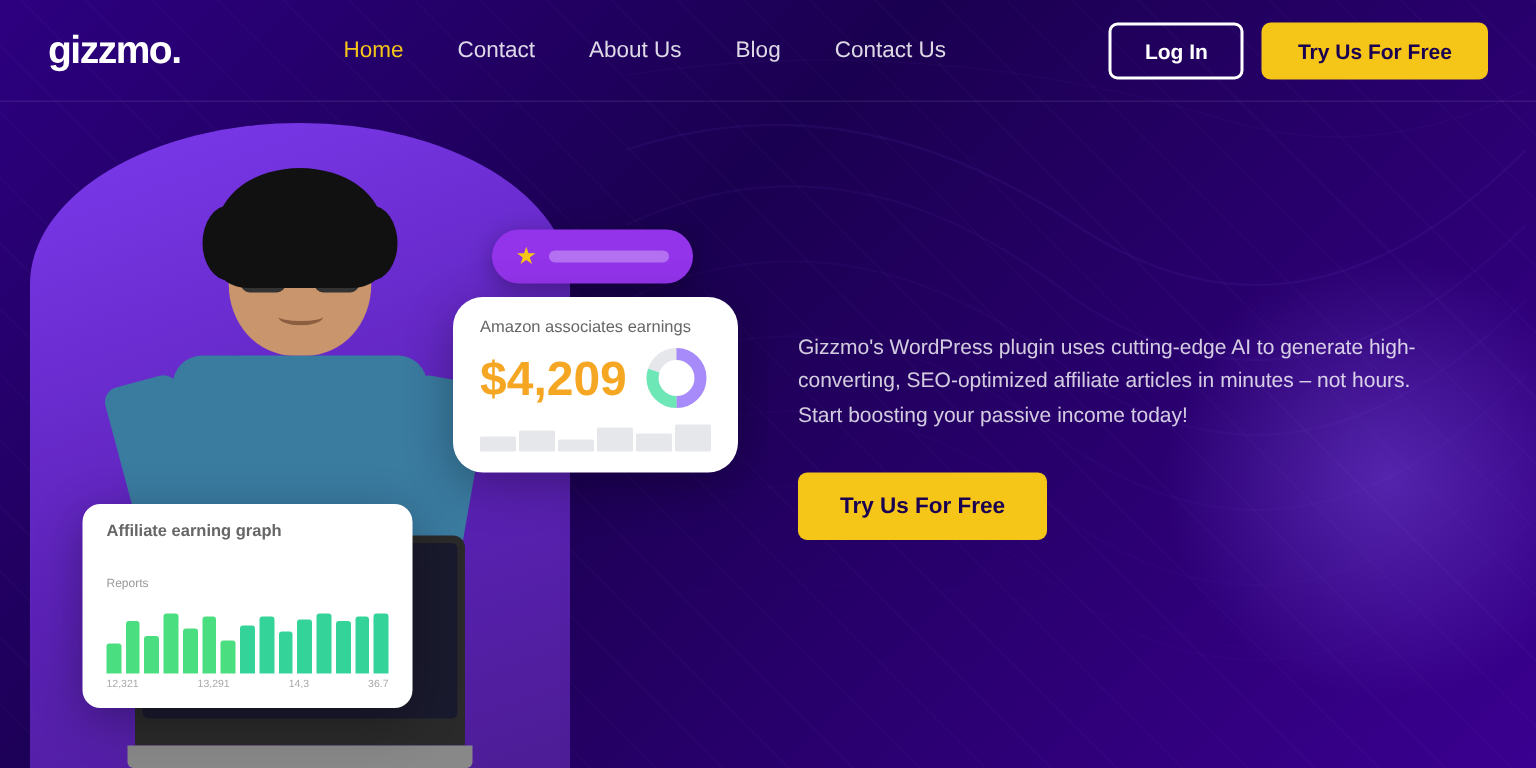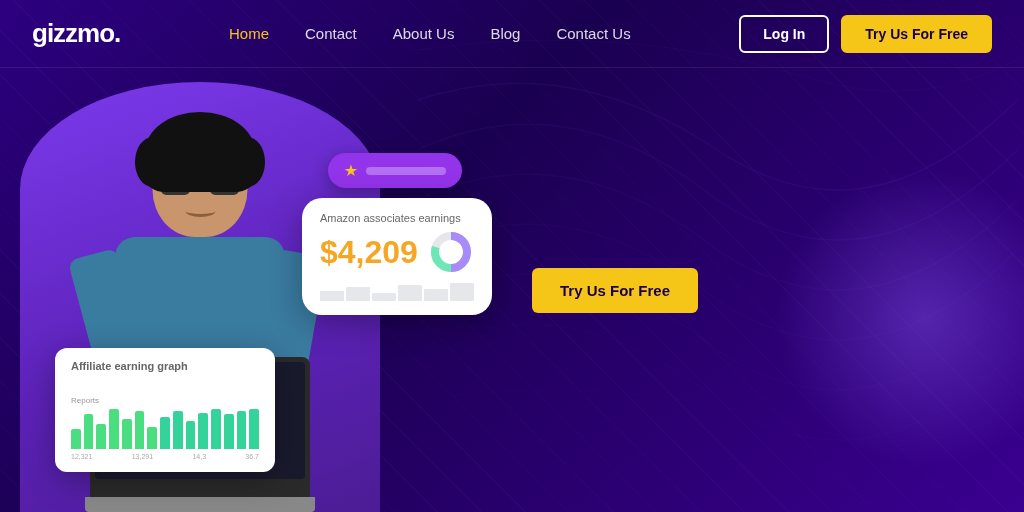--- a/index.html
+++ b/index.html
@@ -355,21 +355,21 @@
         <div style="flex:1;background:#e5e7eb;height:40%;border-radius:1px;"></div>
         <div style="flex:1;background:#e5e7eb;height:80%;border-radius:1px;"></div>
         <div style="flex:1;background:#e5e7eb;height:60%;border-radius:1px;"></div>
         <div style="flex:1;background:#e5e7eb;height:90%;border-radius:1px;"></div>
       </div>
     </div>
 
     <div class="card-graph" style="position:absolute;bottom:40px;left:55px;z-index:30;">
       <div class="card-graph-title">Affiliate earning graph</div>
 
-      <div style="display:flex;gap:4px;font-size:8px;color:#999;margin-bottom:4px;align-items:center;">
+      <div style="display:flex;gap:4px;font-size:8px;color:#999;margin-bottom:16px;align-items:center;">
         <span>Reports</span>
       </div>
       <div class="graph-bars" id="graph-bars-container">
       <div style="flex: 1 1 0%; height: 20px; background: rgb(74, 222, 128); border-radius: 2px 2px 0px 0px;"></div>
           <div style="flex: 1 1 0%; height: 35px; background: rgb(74, 222, 128); border-radius: 2px 2px 0px 0px;"></div>
           <div style="flex: 1 1 0%; height: 25px; background: rgb(74, 222, 128); border-radius: 2px 2px 0px 0px;"></div>
           <div style="flex: 1 1 0%; height: 40px; background: rgb(74, 222, 128); border-radius: 2px 2px 0px 0px;"></div>
           <div style="flex: 1 1 0%; height: 30px; background: rgb(74, 222, 128); border-radius: 2px 2px 0px 0px;"></div>
           <div style="flex: 1 1 0%; height: 38px; background: rgb(74, 222, 128); border-radius: 2px 2px 0px 0px;"></div>
           <div style="flex: 1 1 0%; height: 22px; background: rgb(74, 222, 128); border-radius: 2px 2px 0px 0px;"></div>
@@ -388,18 +388,19 @@
           <span>13,291</span>
           <span>14,3</span>
           <span>36.7</span>
       </div>
     </div>
 
   </div>
 
   <div class="right-section">
     <div class="glow-blob"></div>
+    <p class="hero-subtitle" style="position:relative;z-index:5;">Gizzmo's WordPress plugin uses cutting-edge AI to generate high-converting, SEO-optimized affiliate articles in minutes – not hours. Start boosting your passive income today!</p>
     <div class="cta-buttons" style="position:relative;z-index:5;">
       <button class="btn-cta-primary">Try Us For Free</button>
     </div>
   </div>
 
 </div>
 
 </body></html>

